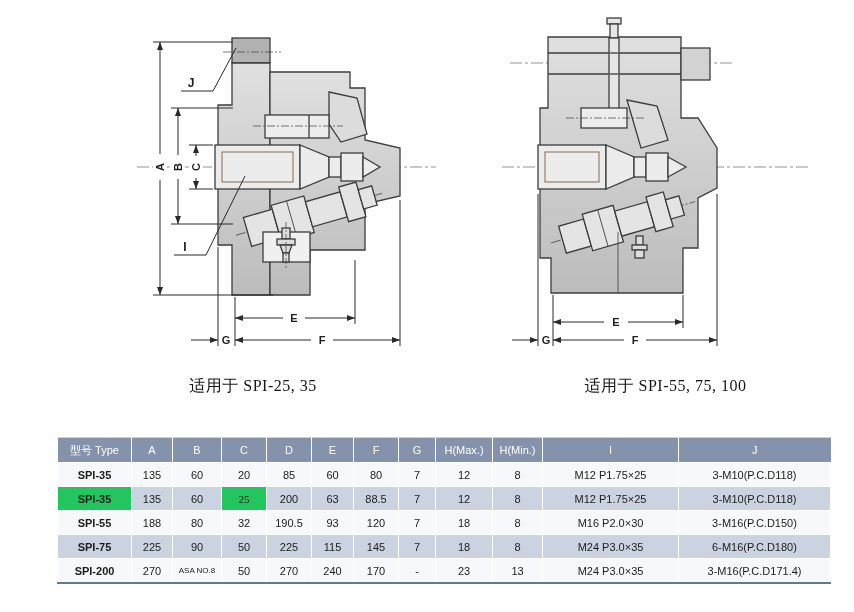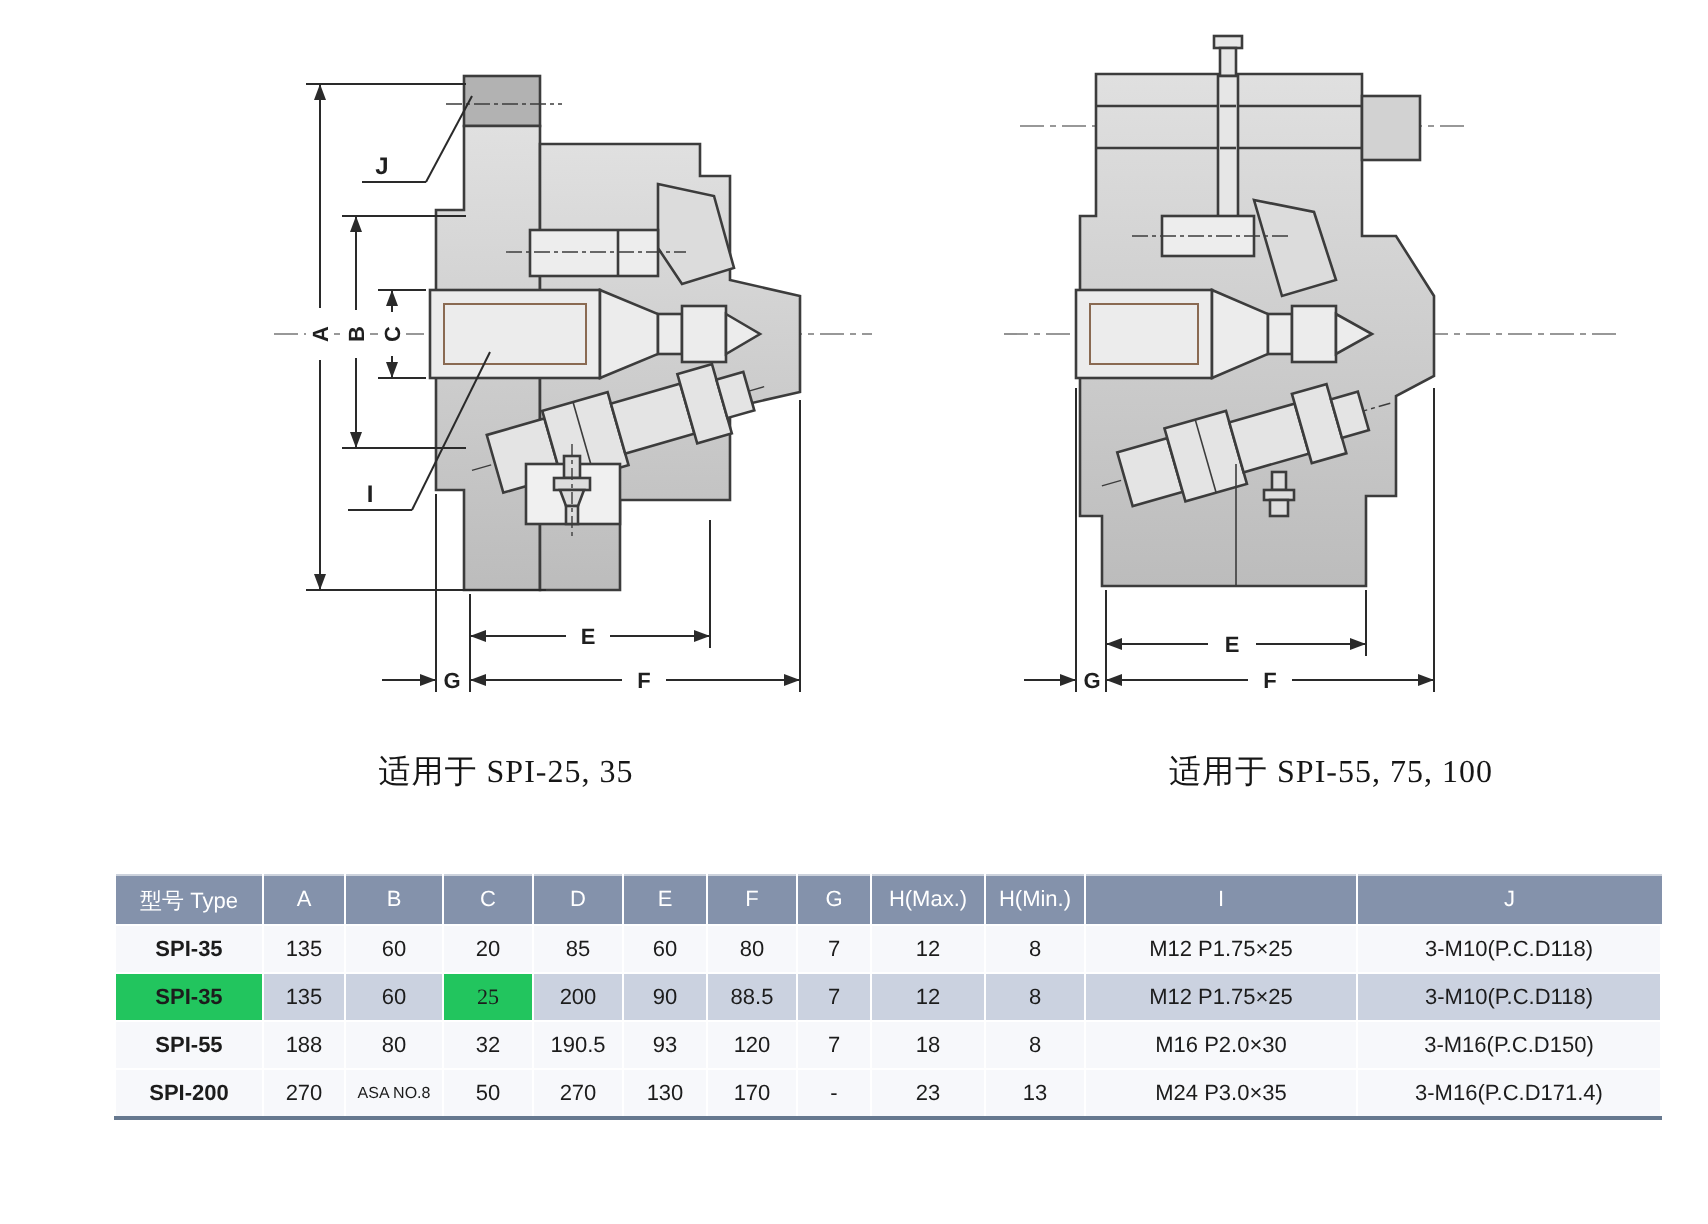--- a/index.html
+++ b/index.html
@@ -282,21 +282,21 @@
         <td style="background: rgb(247, 248, 251);">8</td>
         <td style="background: rgb(247, 248, 251);">M12 P1.75×25</td>
         <td style="background: rgb(247, 248, 251);">3-M10(P.C.D118)</td>
       </tr>
       <tr>
         <td class="type-cell" style="background: #22c55e;">SPI-35</td>
         <td style="background: rgb(203, 210, 224);">135</td>
         <td style="background: rgb(203, 210, 224);">60</td>
         <td style="background: #22c55e; font-family: Liberation Serif, serif;">25</td>
         <td style="background: rgb(203, 210, 224);">200</td>
-        <td style="background: rgb(203, 210, 224);">90</td>
+        <td style="background: rgb(203, 210, 224);">63</td>
         <td style="background: rgb(203, 210, 224); text-align: center;">88.5</td>
         <td style="background: rgb(203, 210, 224);">7</td>
         <td style="background: rgb(203, 210, 224);">12</td>
         <td style="background: rgb(203, 210, 224);">8</td>
         <td style="background: rgb(203, 210, 224);">M12 P1.75×25</td>
         <td style="background: rgb(203, 210, 224);">3-M10(P.C.D118)</td>
       </tr>
       <tr>
         <td class="type-cell" style="background: rgb(247, 248, 251);">SPI-55</td>
         <td style="background: rgb(247, 248, 251);">188</td>
@@ -305,26 +305,40 @@
         <td style="background: rgb(247, 248, 251);">190.5</td>
         <td style="background: rgb(247, 248, 251);">93</td>
         <td style="background: rgb(247, 248, 251);">120</td>
         <td style="background: rgb(247, 248, 251);">7</td>
         <td style="background: rgb(247, 248, 251);">18</td>
         <td style="background: rgb(247, 248, 251);">8</td>
         <td style="background: rgb(247, 248, 251);">M16 P2.0×30</td>
         <td style="background: rgb(247, 248, 251);">3-M16(P.C.D150)</td>
       </tr>
       <tr>
+        <td class="type-cell" style="background: rgb(203, 210, 224);">SPI-75</td>
+        <td style="background: rgb(203, 210, 224);">225</td>
+        <td style="background: rgb(203, 210, 224);">90</td>
+        <td style="background: rgb(203, 210, 224);">50</td>
+        <td style="background: rgb(203, 210, 224);">225</td>
+        <td style="background: rgb(203, 210, 224);">115</td>
+        <td style="background: rgb(203, 210, 224);">145</td>
+        <td style="background: rgb(203, 210, 224);">7</td>
+        <td style="background: rgb(203, 210, 224);">18</td>
+        <td style="background: rgb(203, 210, 224);">8</td>
+        <td style="background: rgb(203, 210, 224);">M24 P3.0×35</td>
+        <td style="background: rgb(203, 210, 224);">6-M16(P.C.D180)</td>
+      </tr>
+      <tr>
         <td class="type-cell" style="background: rgb(247, 248, 251);">SPI-200</td>
         <td style="background: rgb(247, 248, 251);">270</td>
         <td class="small-text" style="background: rgb(247, 248, 251);">ASA NO.8</td>
         <td style="background: rgb(247, 248, 251);">50</td>
         <td style="background: rgb(247, 248, 251);">270</td>
-        <td style="background: rgb(247, 248, 251);">130</td>
+        <td style="background: rgb(247, 248, 251);">240</td>
         <td style="background: rgb(247, 248, 251);">170</td>
         <td style="background: rgb(247, 248, 251);">-</td>
         <td style="background: rgb(247, 248, 251);">23</td>
         <td style="background: rgb(247, 248, 251);">13</td>
         <td style="background: rgb(247, 248, 251);">M24 P3.0×35</td>
         <td style="background: rgb(247, 248, 251);">3-M16(P.C.D171.4)</td>
       </tr>
     </tbody>
 </table>
 

